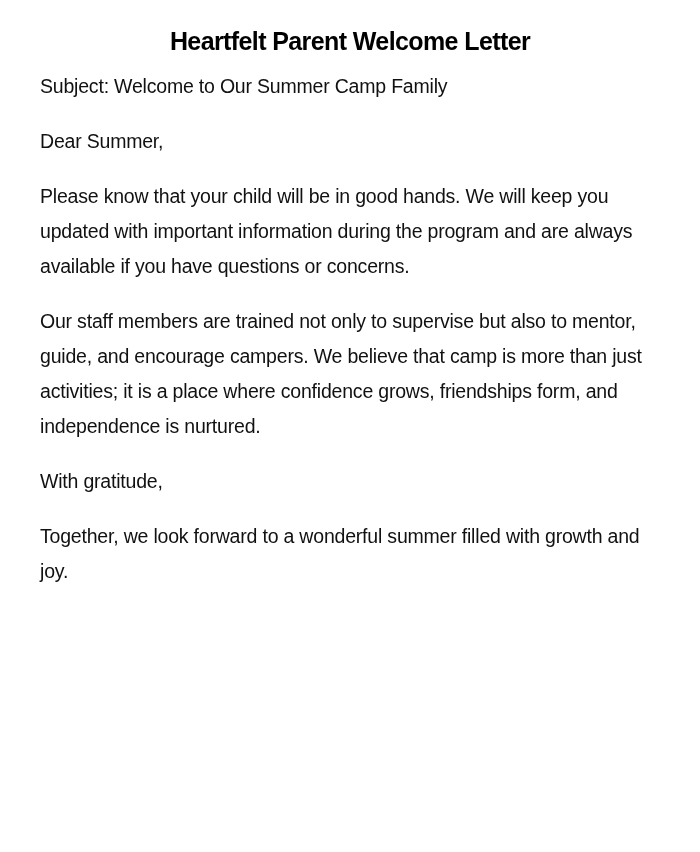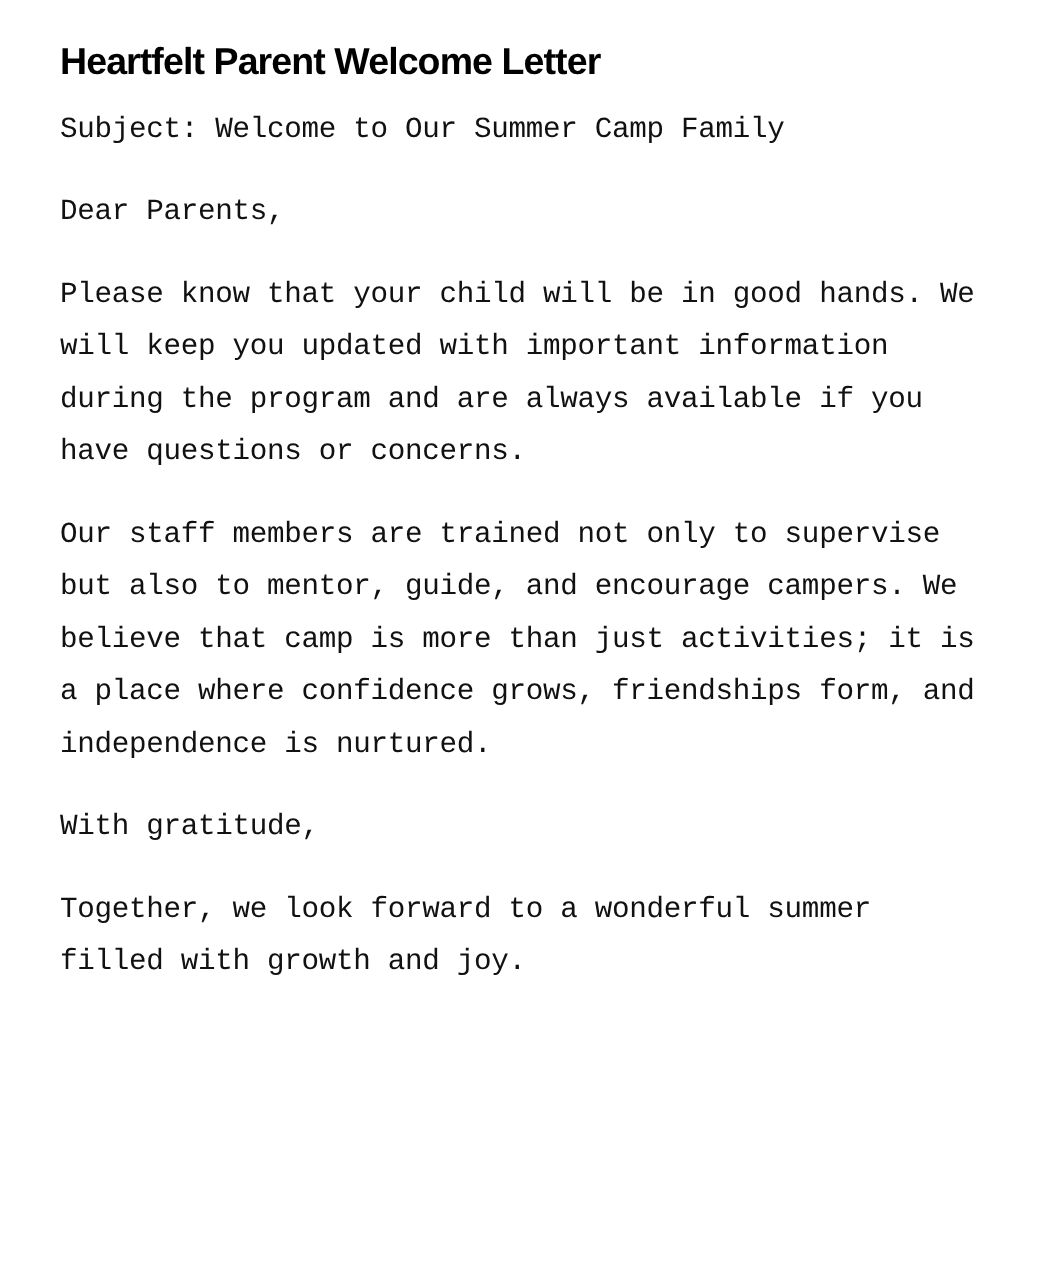--- a/index.html
+++ b/index.html
@@ -10,35 +10,35 @@
     color: #111111;
     font-family: "Liberation Sans", "DejaVu Sans", sans-serif;
   }
   .title {
     font-weight: bold;
     font-size: 25px;
     letter-spacing: -0.6px;
     line-height: 34px;
     margin: 0 0 11px 0;
     color: #000000;
+    text-align: center;
   }
   .para {
     font-size: 19.5px;
     line-height: 35px;
     letter-spacing: -0.2px;
     margin: 0 0 20px 0;
     width: 612px;
-    font-family: Liberation Mono, monospace;
   }
   .para.single { margin-bottom: 20px; }
 </style>
 </head>
 <body>
 
 <div class="page">
   <h1 class="title">Heartfelt Parent Welcome Letter</h1>
   <p class="para single">Subject: Welcome to Our Summer Camp Family</p>
-  <p class="para single">Dear Parents,</p>
+  <p class="para single">Dear Summer,</p>
   <p class="para">Please know that your child will be in good hands. We will keep you updated with important information during the program and are always available if you have questions or concerns.</p>
   <p class="para">Our staff members are trained not only to supervise but also to mentor, guide, and encourage campers. We believe that camp is more than just activities; it is a place where confidence grows, friendships form, and independence is nurtured.</p>
   <p class="para single">With gratitude,</p>
   <p class="para">Together, we look forward to a wonderful summer filled with growth and joy.</p>
 </div>
 
 </body></html>

